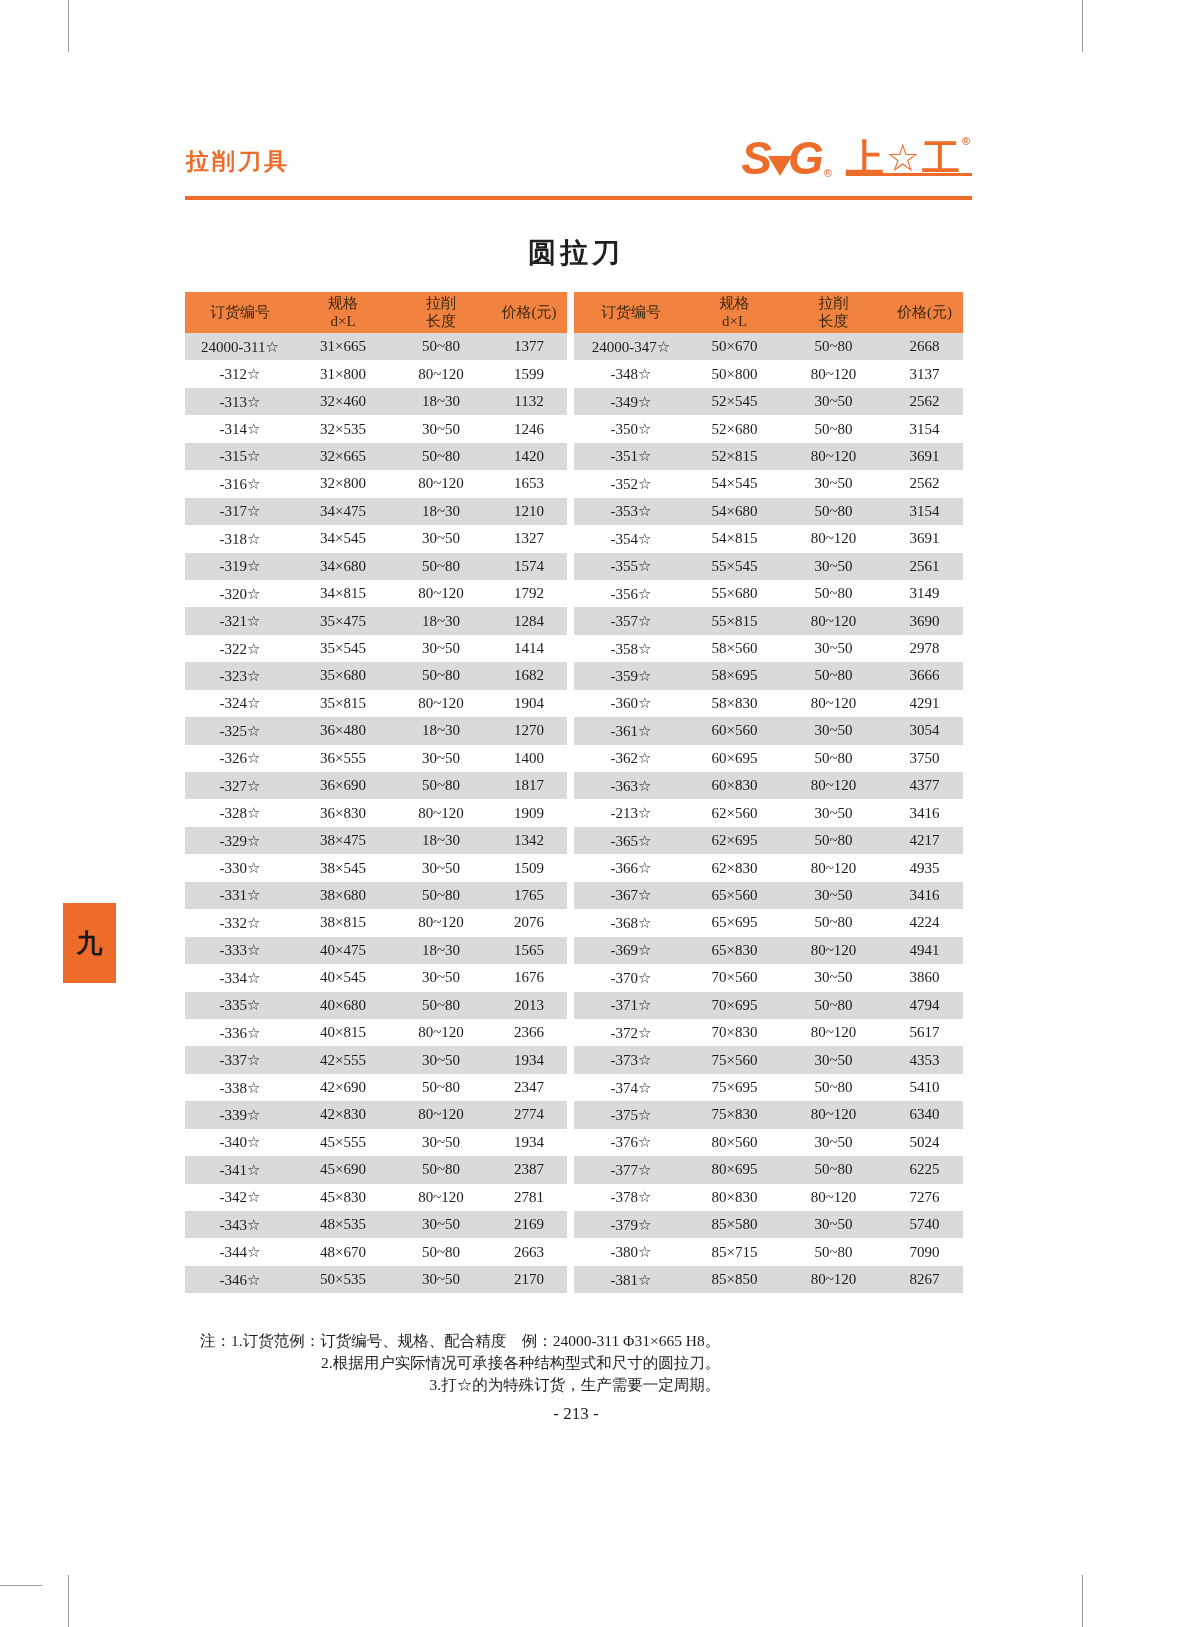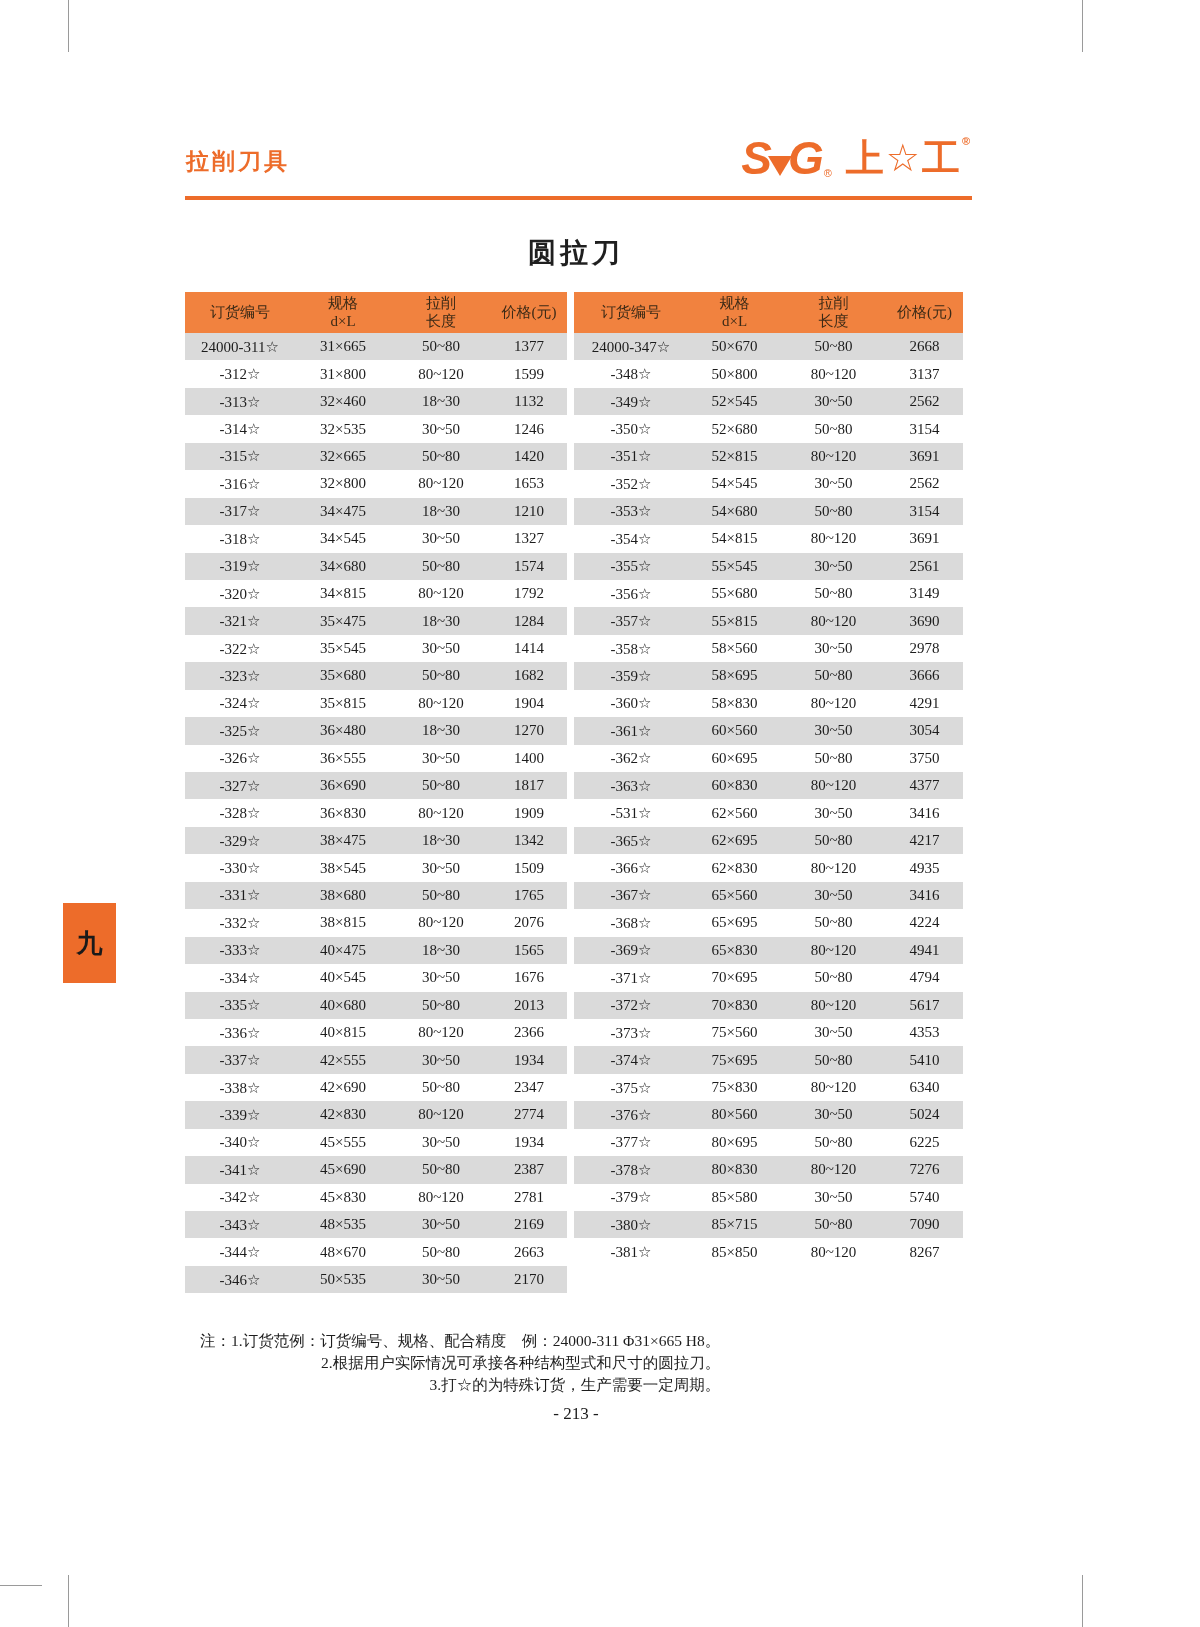--- a/index.html
+++ b/index.html
@@ -51,20 +51,21 @@
   }
   .lreg {
     font-family: "Liberation Sans", "DejaVu Sans", sans-serif;
     font-size: 11px; color: #ed6c2a; vertical-align: top; line-height: 10px;
     position: relative; top: -2px; font-style: normal;
   }
   .logo-cn {
     font-family: "Liberation Sans", "DejaVu Sans", sans-serif;
     font-weight: 900; font-size: 38px; line-height: 40px; color: #ed6c2a; letter-spacing: 2px;
     white-space: nowrap;
+    text-decoration: underline;
   }
 
   
   .page-title {
     position: absolute; left: 185px; top: 234px; width: 782px;
     text-align: center;
     font-family: Liberation Serif, serif;
     font-size: 28px; font-weight: bold; color: #1f1f1f; letter-spacing: 4px;
   }
 
@@ -493,21 +494,21 @@
             <td>50~80</td>
             <td>3750</td>
           </tr>
           <tr>
             <td>-363☆</td>
             <td>60×830</td>
             <td>80~120</td>
             <td>4377</td>
           </tr>
           <tr>
-            <td>-531☆</td>
+            <td>-213☆</td>
             <td>62×560</td>
             <td>30~50</td>
             <td>3416</td>
           </tr>
           <tr>
             <td>-365☆</td>
             <td>62×695</td>
             <td>50~80</td>
             <td>4217</td>
           </tr>
@@ -527,20 +528,26 @@
             <td>-368☆</td>
             <td>65×695</td>
             <td>50~80</td>
             <td>4224</td>
           </tr>
           <tr>
             <td>-369☆</td>
             <td>65×830</td>
             <td>80~120</td>
             <td>4941</td>
+          </tr>
+          <tr>
+            <td>-370☆</td>
+            <td>70×560</td>
+            <td>30~50</td>
+            <td>3860</td>
           </tr>
           <tr>
             <td>-371☆</td>
             <td>70×695</td>
             <td>50~80</td>
             <td>4794</td>
           </tr>
           <tr>
             <td>-372☆</td>
             <td>70×830</td>

